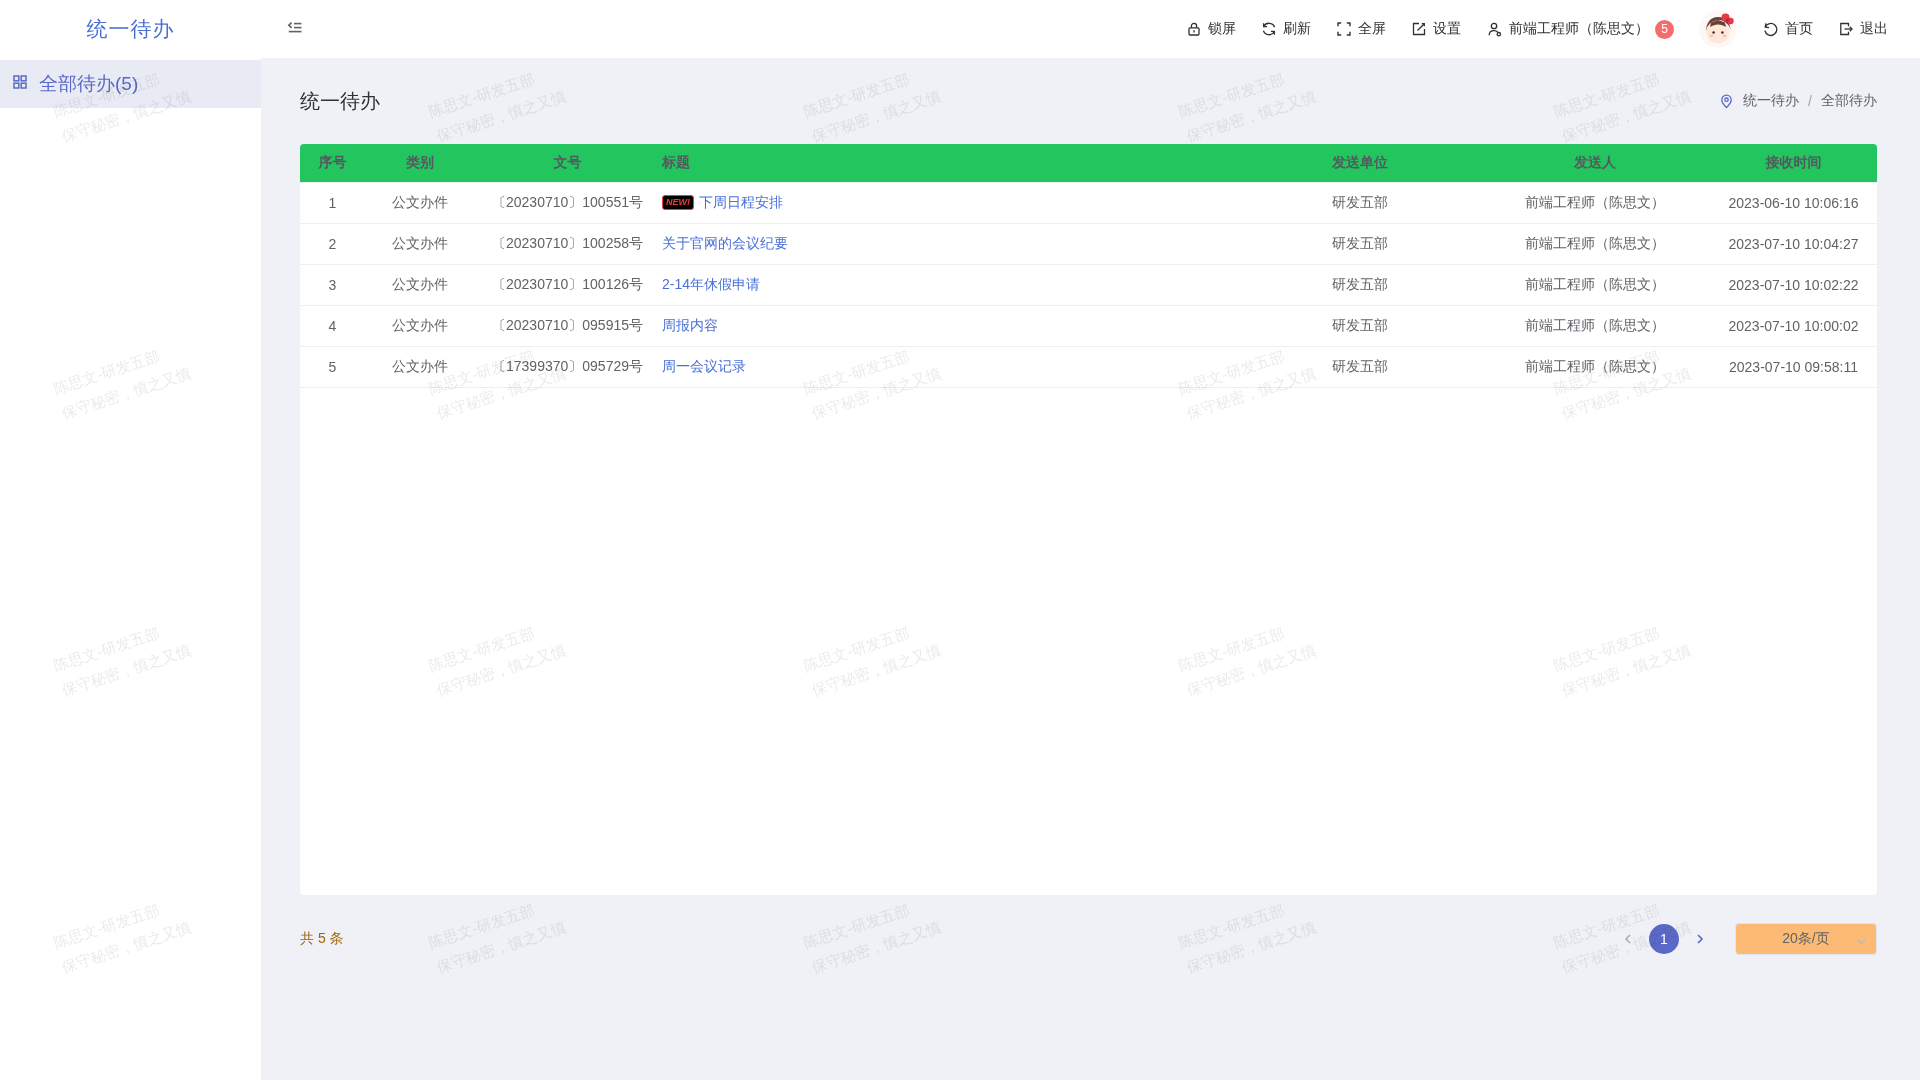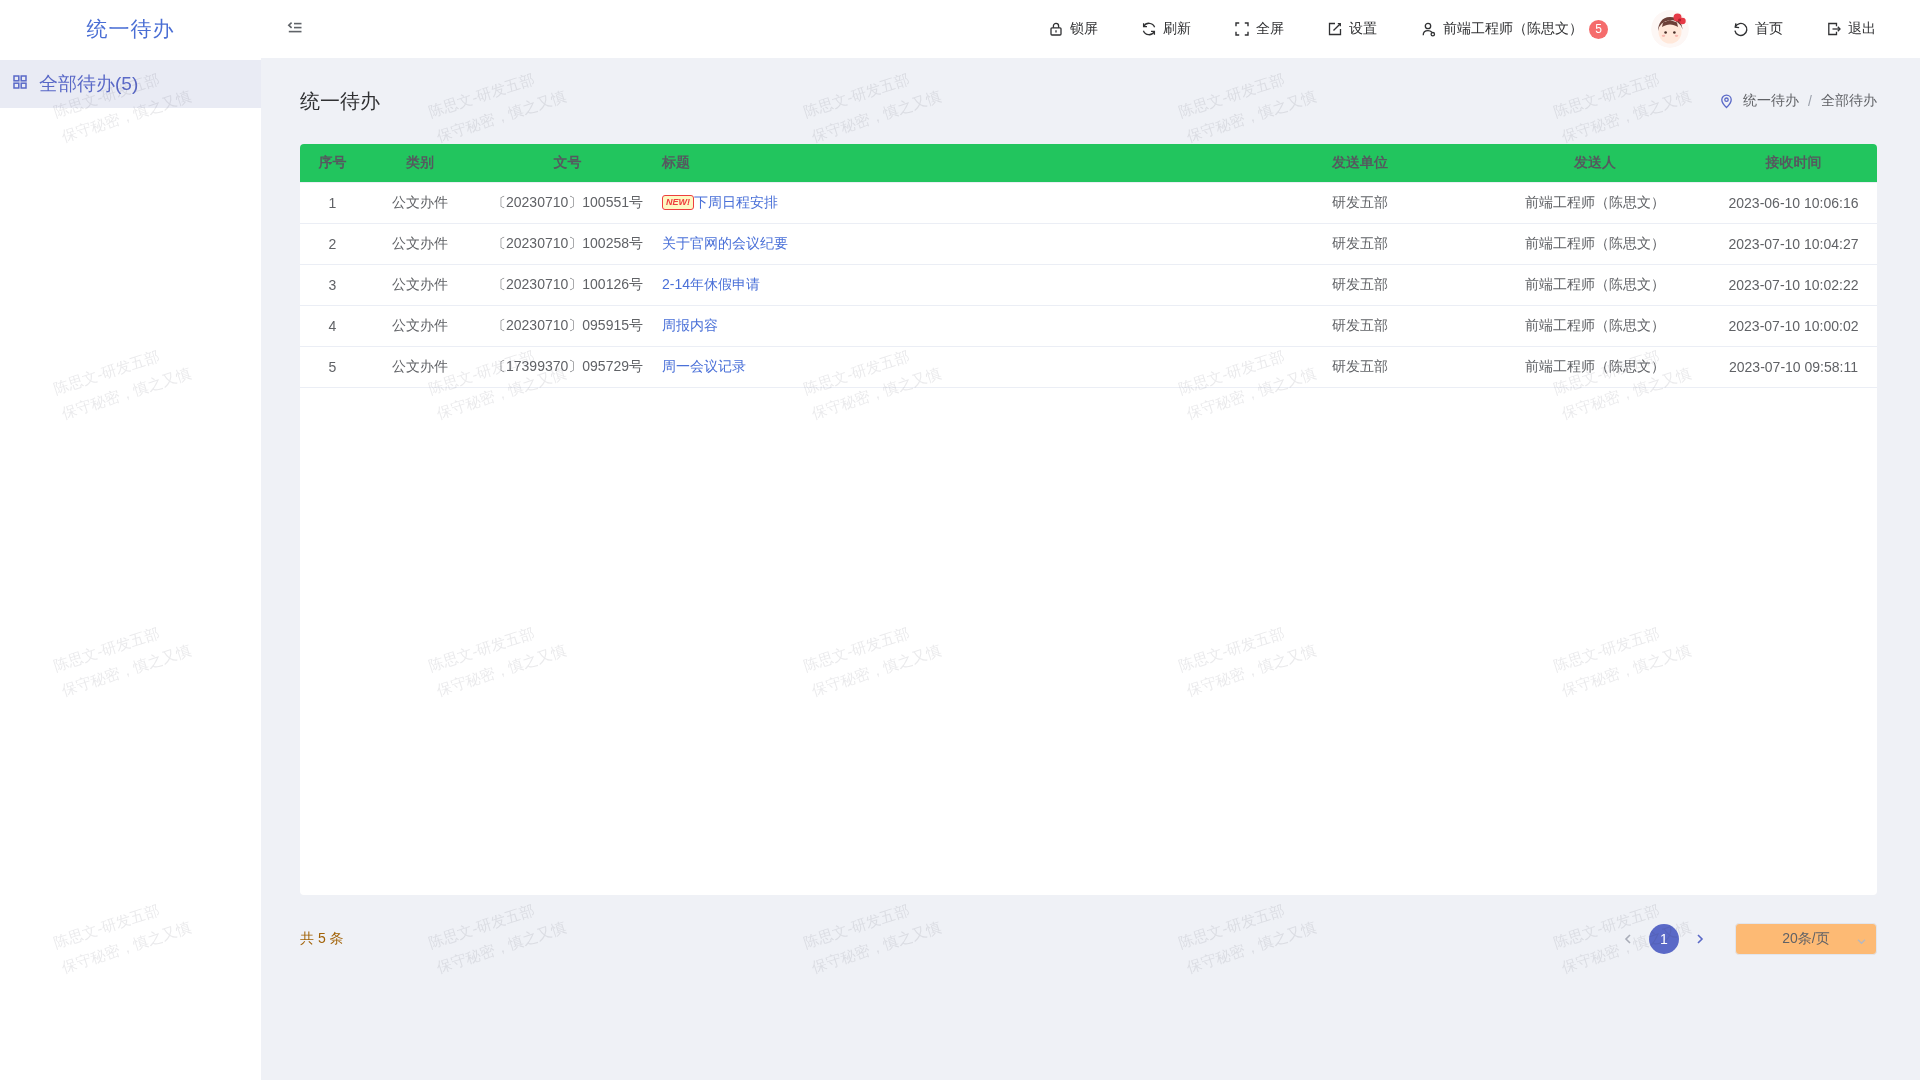--- a/index.html
+++ b/index.html
@@ -5,21 +5,21 @@
   * { margin:0; padding:0; box-sizing:border-box; }
   html,body { width:1920px; height:1080px; overflow:hidden; }
   body { font-family:"Liberation Sans","DejaVu Sans",sans-serif; background:#eff1f6; color:#303133; }
 
   .app { display:flex; flex-direction:column; height:100%; }
 
   
   .topbar { height:58px; background:#fff; display:flex; align-items:center; flex-shrink:0; }
   .brand { width:261px; text-align:center; font-size:21px; color:#4a6ed4; letter-spacing:1px; }
   .collapse-btn { margin-left:26px; display:flex; align-items:center; cursor:pointer; color:#5f6368; }
-  .topbar-right { margin-left:auto; display:flex; align-items:center; gap:43px; padding-right:44px; font-size:14px; color:#303133; }
+  .topbar-right { margin-left:auto; display:flex; align-items:center; gap:25px; padding-right:32px; font-size:14px; color:#303133; }
   .tb-item { display:flex; align-items:center; gap:6px; cursor:pointer; white-space:nowrap; }
   .tb-item svg { display:block; }
   .badge { min-width:19px; height:19px; padding:0 4px; border-radius:10px; background:#f56c6c; color:#fff;
            font-size:12px; display:flex; align-items:center; justify-content:center; }
   .avatar { width:38px; height:38px; border-radius:50%; overflow:hidden; cursor:pointer; flex-shrink:0; }
 
   
   .body { display:flex; flex:1; overflow:hidden; }
   .sidebar { width:261px; background:#fff; flex-shrink:0; padding-top:2px; }
   .menu-item { height:48px; display:flex; align-items:center; gap:11px; padding-left:12px;
@@ -35,23 +35,23 @@
 
   
   .card { background:#fff; border-radius:4px; height:751px; overflow:hidden; }
   table { width:100%; border-collapse:collapse; table-layout:fixed; font-size:14px; color:#606266; }
   thead th { height:38px; background:#22c55e; font-weight:bold; color:#55595f; text-align:center;
              border-bottom:1px solid #ebeef5; }
   tbody td { height:41px; border-bottom:1px solid #ebeef5; text-align:center; white-space:nowrap;
              overflow:hidden; text-overflow:ellipsis; }
   th.title-col, td.title-cell { text-align:left; padding-left:2px; }
   .row-link { color:#4a70d8; text-decoration:none; cursor:pointer; }
-  .new-badge { display:inline-block; border:1px solid #ee3f3f; color:#ee3f3f; background:#fef9c3;
+  .new-badge { display:inline-block; border:1px solid #ee3f3f; color:#ee3f3f; background:#000000;
                font-size:9px; font-weight:bold; font-style:italic; line-height:13px; height:15px;
-               padding:0 3px; border-radius:3px; vertical-align:2px; letter-spacing:0; }
+               padding:0 3px; border-radius:3px; margin-right:5px; vertical-align:2px; letter-spacing:0; }
 
   
   .list-footer { margin-top:28px; height:32px; display:flex; align-items:center; justify-content:space-between; }
   .total-text { font-size:14px; color:#a16207; }
   .pager { display:flex; align-items:center; }
   .pager-arrow { width:26px; height:26px; display:flex; align-items:center; justify-content:center; cursor:pointer; }
   .pager-arrow.prev { color:#a9adb8; }
   .pager-arrow.next { color:#5a69c7; }
   .page-circle { width:30px; height:30px; border-radius:50%; background:#5a69c7; color:#fff; font-size:14px;
                  display:flex; align-items:center; justify-content:center; margin:0 8px; cursor:pointer; }

